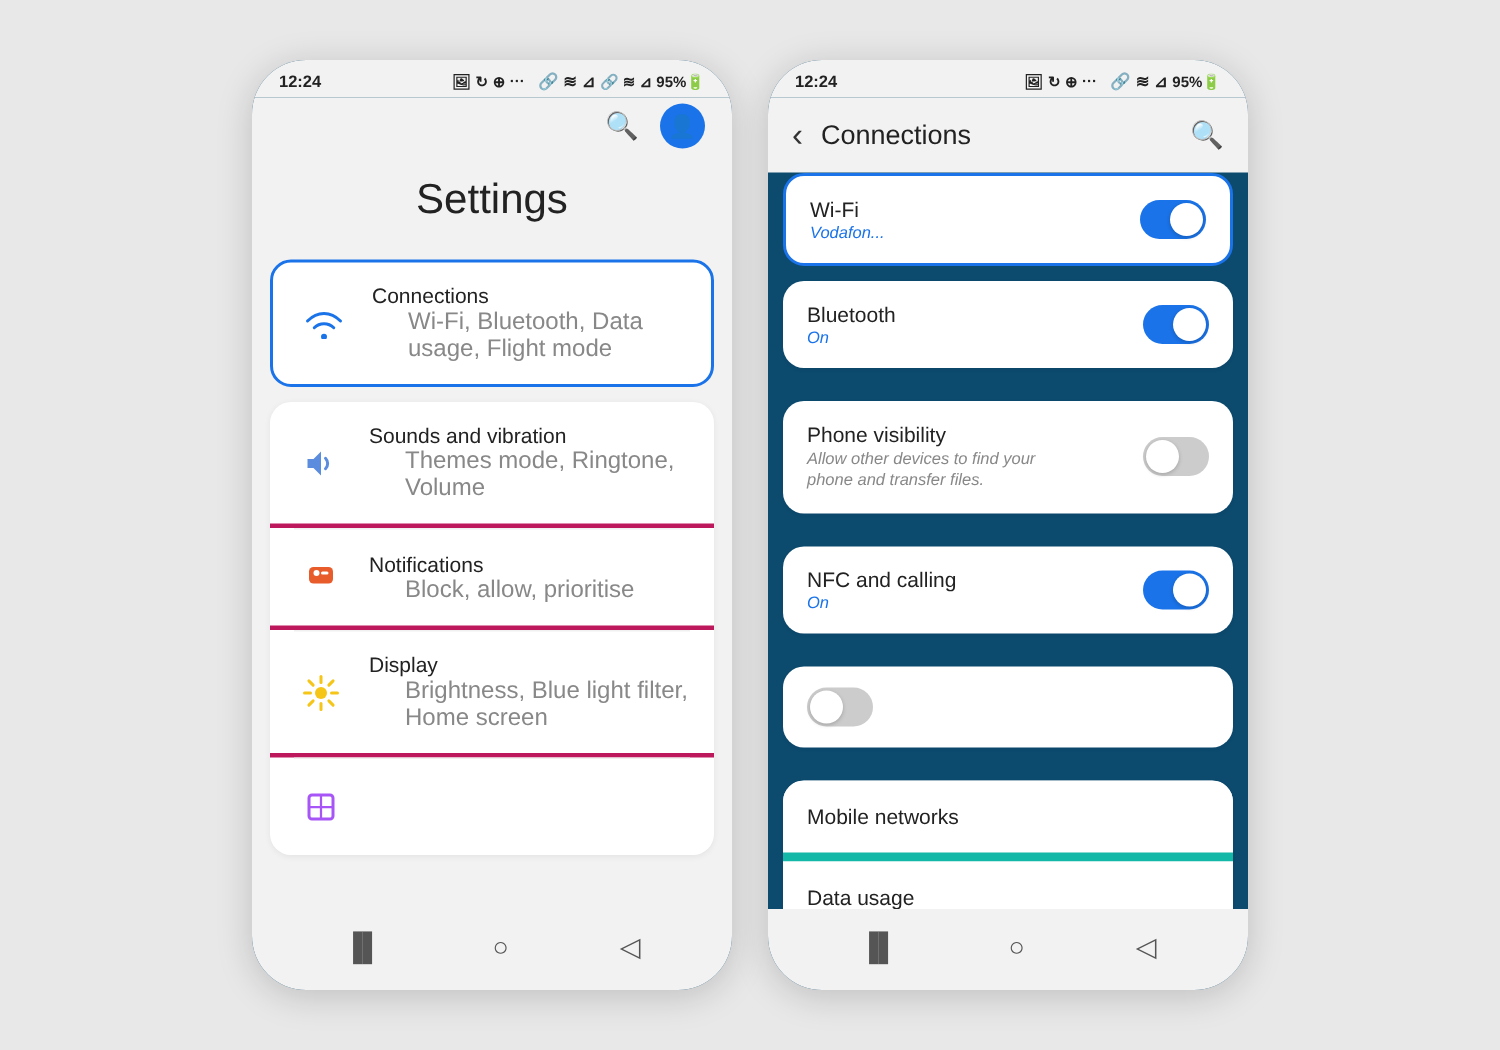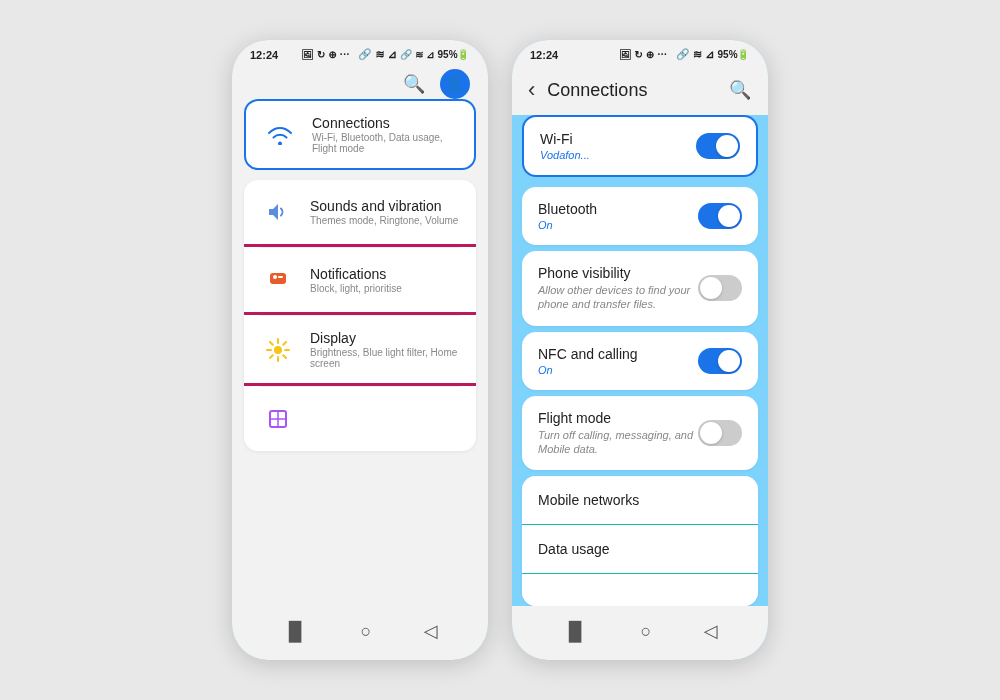--- a/index.html
+++ b/index.html
@@ -8,23 +8,23 @@
       display: flex;
       justify-content: center;
       align-items: center;
       width: 1000px;
       height: 700px;
       font-family: 'Segoe UI', Arial, sans-serif;
       gap: 24px;
     }
 
     .phone-frame {
-      width: 256px;
+      width: 320px;
       height: 620px;
-      background: #7dd3fc;
+      background: #0c4a6e;
       border-radius: 36px;
       box-shadow: 0 4px 24px rgba(0,0,0,0.18);
       overflow: hidden;
       display: flex;
       flex-direction: column;
       position: relative;
     }
 
     
     .status-bar {
@@ -81,21 +81,21 @@
       width: 36px;
       height: 36px;
       display: flex;
       align-items: center;
       justify-content: center;
       flex-shrink: 0;
     }
 
     .item-text { display: flex; flex-direction: column; }
     .item-title { font-size: 14px; font-weight: 500; color: #222; }
-    .item-subtitle { font-size: 10px; color: #888; margin-top: 1px; }
+    .item-subtitle { font-size: 16px; color: #888; margin-top: 1px; margin-left: 24px; }
 
     
     .bottom-nav {
       display: flex;
       justify-content: space-around;
       align-items: center;
       padding: 10px 24px 14px 24px;
       background: #f2f2f2;
       flex-shrink: 0;
     }
@@ -134,21 +134,21 @@
     .connections-list {
       flex: 1;
       overflow-y: auto;
       padding: 0 10px;
     }
     .connections-list::-webkit-scrollbar { display: none; }
 
     .conn-group {
       background: #fff;
       border-radius: 14px;
-      margin-bottom: 6px;
+      margin-bottom: 22px;
       overflow: hidden;
       box-shadow: 0 1px 3px rgba(0,0,0,0.06);
     }
 
     .conn-item {
       display: flex;
       align-items: center;
       justify-content: space-between;
       padding: 14px 16px;
       border-bottom: 1px solid #f0f0f0;
@@ -183,21 +183,21 @@
       transition: left 0.15s;
     }
     .toggle.on .toggle-knob { left: 20px; }
     .toggle.off .toggle-knob { left: 2px; }
     .icon-search { font-size: 18px; color: #555; }
 
     .simple-item {
       display: flex;
       align-items: center;
       padding: 16px 16px;
-      border-bottom: 1px solid #14b8a6;
+      border-bottom: 6px solid #14b8a6;
       cursor: pointer;
       background: #fff;
     }
     .simple-item:last-child { border-bottom: none; }
     .simple-item-title { font-size: 14px; font-weight: 500; color: #222; }
   </style>
 </head>
 <body>
 
 <div class="phone-frame">
@@ -214,20 +214,21 @@
       <span>⊿</span>
       <span style="font-size:10px">🔗 ≋ ⊿ 95%🔋</span>
     </span>
   </div>
 
   <div class="settings-screen">
     <div style="display:flex; justify-content:flex-end; padding: 4px 18px 0 18px; gap:14px; align-items:center;">
       <span class="icon-search">🔍</span>
       <span style="width:30px;height:30px;border-radius:50%;background:#1a73e8;display:flex;align-items:center;justify-content:center;color:#fff;font-size:15px;">👤</span>
     </div>
+    <div class="settings-title">Settings</div>
 
     <div style="margin: 0 12px 10px 12px; border: 2.5px solid #1a73e8; border-radius: 14px; background:#fff; overflow:hidden;">
       <div class="settings-item">
         <div class="item-icon">
           <svg width="26" height="20" viewBox="0 0 26 20" fill="none">
             <path d="M13 16.5a2 2 0 1 1 0 4 2 2 0 0 1 0-4z" fill="#1a73e8"></path>
             <path d="M6.5 12.5C8.2 10.8 10.5 9.8 13 9.8s4.8 1 6.5 2.7" stroke="#1a73e8" stroke-width="2" fill="none" stroke-linecap="round"></path>
             <path d="M2 8C5.3 4.7 9 3 13 3s7.7 1.7 11 5" stroke="#1a73e8" stroke-width="2" fill="none" stroke-linecap="round"></path>
           </svg>
         </div>
@@ -257,21 +258,21 @@
       <div class="settings-item">
         <div class="item-icon">
           <svg width="24" height="24" viewBox="0 0 24 24" fill="none">
             <rect x="4" y="5" width="16" height="11" rx="3" fill="#e85b2a"></rect>
             <circle cx="9" cy="9" r="2" fill="#fff"></circle>
             <rect x="12" y="8" width="5" height="2" rx="1" fill="#fff"></rect>
           </svg>
         </div>
         <div class="item-text">
           <span class="item-title">Notifications</span>
-          <span class="item-subtitle">Block, light, prioritise</span>
+          <span class="item-subtitle">Block, allow, prioritise</span>
         </div>
       </div>
       <div style="height:1px;background:#f0f0f0;margin:0 16px;"></div>
 
       <div class="settings-item">
         <div class="item-icon">
           <svg width="26" height="26" viewBox="0 0 26 26" fill="none">
             <circle cx="13" cy="13" r="4" fill="#f5c518"></circle>
             <line x1="13" y1="2" x2="13" y2="6" stroke="#f5c518" stroke-width="2" stroke-linecap="round"></line>
             <line x1="13" y1="20" x2="13" y2="24" stroke="#f5c518" stroke-width="2" stroke-linecap="round"></line>
@@ -378,24 +379,20 @@
           <span class="conn-item-subtitle">On</span>
         </div>
         <div class="toggle on">
           <div class="toggle-knob"></div>
         </div>
       </div>
     </div>
 
     <div class="conn-group">
       <div class="conn-item">
-        <div class="conn-item-text">
-          <span class="conn-item-title">Flight mode</span>
-          <span class="conn-item-subtitle gray" style="color:#888;max-width:180px;line-height:1.3;">Turn off calling, messaging, and Mobile data.</span>
-        </div>
         <div class="toggle off">
           <div class="toggle-knob"></div>
         </div>
       </div>
     </div>
 
     <div class="conn-group">
       <div class="simple-item">
         <span class="simple-item-title">Mobile networks</span>
       </div>

